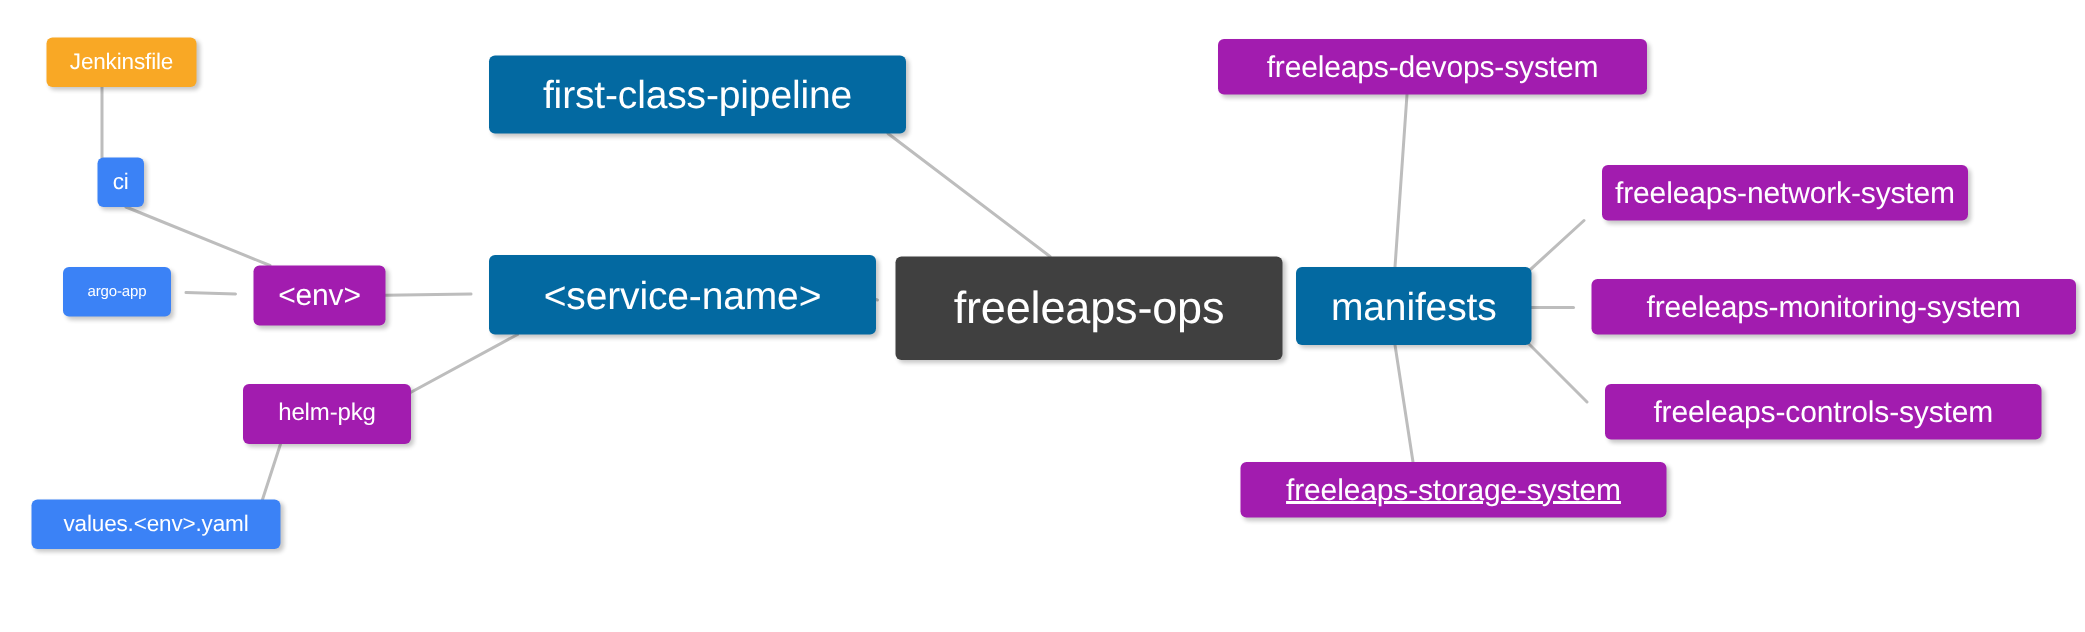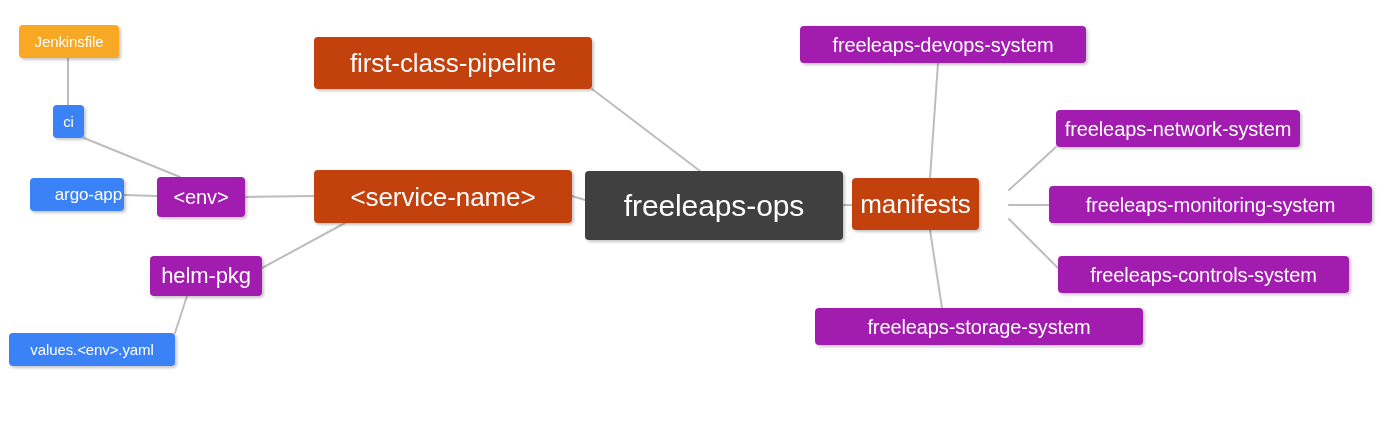--- a/index.html
+++ b/index.html
@@ -34,29 +34,30 @@
     align-items: center;
     justify-content: center;
     color: #ffffff;
     border-radius: 4px;
     white-space: nowrap;
     line-height: 1;
     letter-spacing: -0.1px;
     box-shadow: 2px 2px 3px rgba(0,0,0,0.22);
     cursor: pointer;
     user-select: none;
+    margin-left: 12px;
   }
   .node-label {
     display: block;
     padding: 0 2px;
   }
 
   
   .c-root   { background: #404040; }
-  .c-blue   { background: #c2410c; }
+  .c-blue   { background: #0369a1; }
   .c-green  { background: #a21caf; }
   .c-orange { background: #f9a825; }
   .c-red    { background: #3b82f6; }
 </style>
 </head>
 <body>
 
 <div id="mindmap-canvas">
   <svg id="edge-layer" viewBox="0 0 1390 421">
       <line x1="572" y1="196" x2="585" y2="200" stroke="#bdbdbd" stroke-width="2" stroke-linecap="round"></line>
@@ -77,50 +78,50 @@
   <div id="node-layer">
       <div class="node c-root" style="left: 585px; top: 171px; width: 258px; height: 69px; font-size: 30px;">
         <span class="node-label">freeleaps-ops</span>
       </div>
       <div class="node c-blue" style="left: 314px; top: 37px; width: 278px; height: 52px; font-size: 26px;">
         <span class="node-label">first-class-pipeline</span>
       </div>
       <div class="node c-blue" style="left: 314px; top: 170px; width: 258px; height: 53px; font-size: 26px;">
         <span class="node-label">&lt;service-name&gt;</span>
       </div>
-      <div class="node c-blue" style="left: 852px; top: 178px; width: 127px; height: 52px; font-size: 26px;">
+      <div class="node c-blue" style="left: 852px; top: 178px; width: 157px; height: 52px; font-size: 26px;">
         <span class="node-label">manifests</span>
       </div>
       <div class="node c-green" style="left: 157px; top: 177px; width: 88px; height: 40px; font-size: 20px;">
         <span class="node-label">&lt;env&gt;</span>
       </div>
-      <div class="node c-green" style="left: 150px; top: 256px; width: 112px; height: 40px; font-size: 22px;">
+      <div class="node c-green" style="left: 150px; top: 256px; width: 112px; height: 40px; font-size: 16px;">
         <span class="node-label">helm-pkg</span>
       </div>
       <div class="node c-orange" style="left: 19px; top: 25px; width: 100px; height: 33px; font-size: 15px;">
         <span class="node-label">Jenkinsfile</span>
       </div>
       <div class="node c-red" style="left: 53px; top: 105px; width: 31px; height: 33px; font-size: 15px;">
         <span class="node-label">ci</span>
       </div>
-      <div class="node c-red" style="left: 30px; top: 178px; width: 94px; height: 33px; font-size: 17px; justify-content: flex-end;">
+      <div class="node c-red" style="left: 30px; top: 178px; width: 72px; height: 33px; font-size: 10px;">
         <span class="node-label">argo-app</span>
       </div>
       <div class="node c-red" style="left: 9px; top: 333px; width: 166px; height: 33px; font-size: 15px;">
         <span class="node-label">values.&lt;env&gt;.yaml</span>
       </div>
       <div class="node c-green" style="left: 800px; top: 26px; width: 286px; height: 37px; font-size: 20px;">
         <span class="node-label">freeleaps-devops-system</span>
       </div>
       <div class="node c-green" style="left: 1056px; top: 110px; width: 244px; height: 37px; font-size: 20px;">
         <span class="node-label">freeleaps-network-system</span>
       </div>
       <div class="node c-green" style="left: 1049px; top: 186px; width: 323px; height: 37px; font-size: 20px; text-align: right;">
         <span class="node-label">freeleaps-monitoring-system</span>
       </div>
       <div class="node c-green" style="left: 1058px; top: 256px; width: 291px; height: 37px; font-size: 20px;">
         <span class="node-label">freeleaps-controls-system</span>
       </div>
-      <div class="node c-green" style="left: 815px; top: 308px; width: 328px; height: 37px; font-size: 20px;">
+      <div class="node c-green" style="left: 815px; top: 308px; width: 284px; height: 37px; font-size: 20px; text-decoration: underline;">
         <span class="node-label">freeleaps-storage-system</span>
       </div>
     </div>
 </div>
 
 </body></html>

